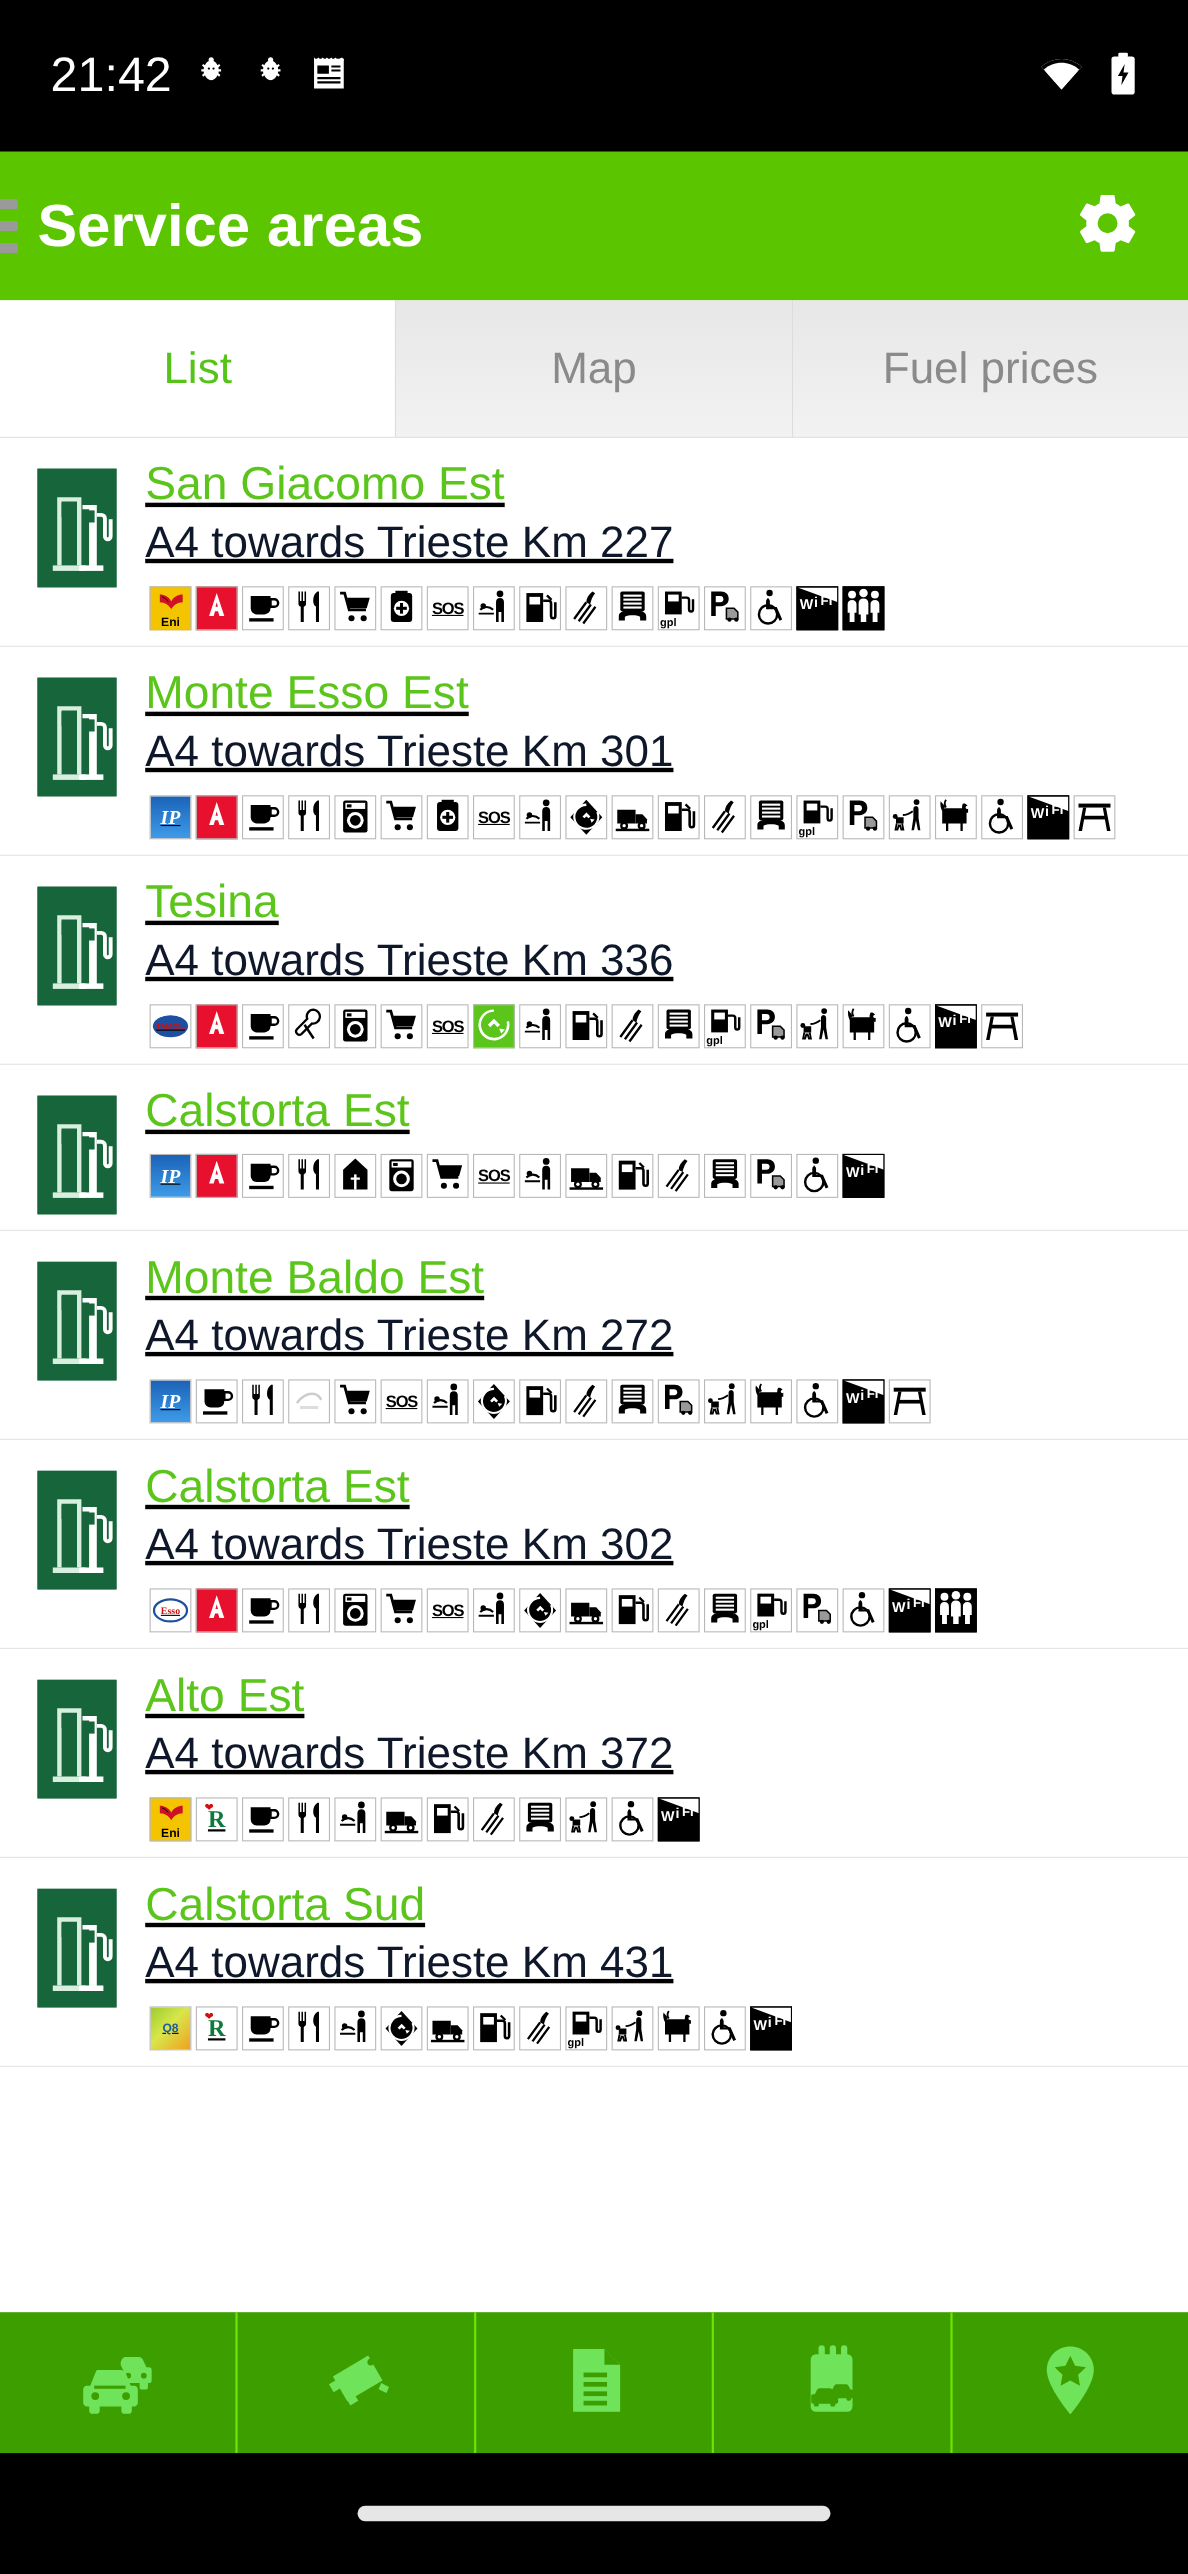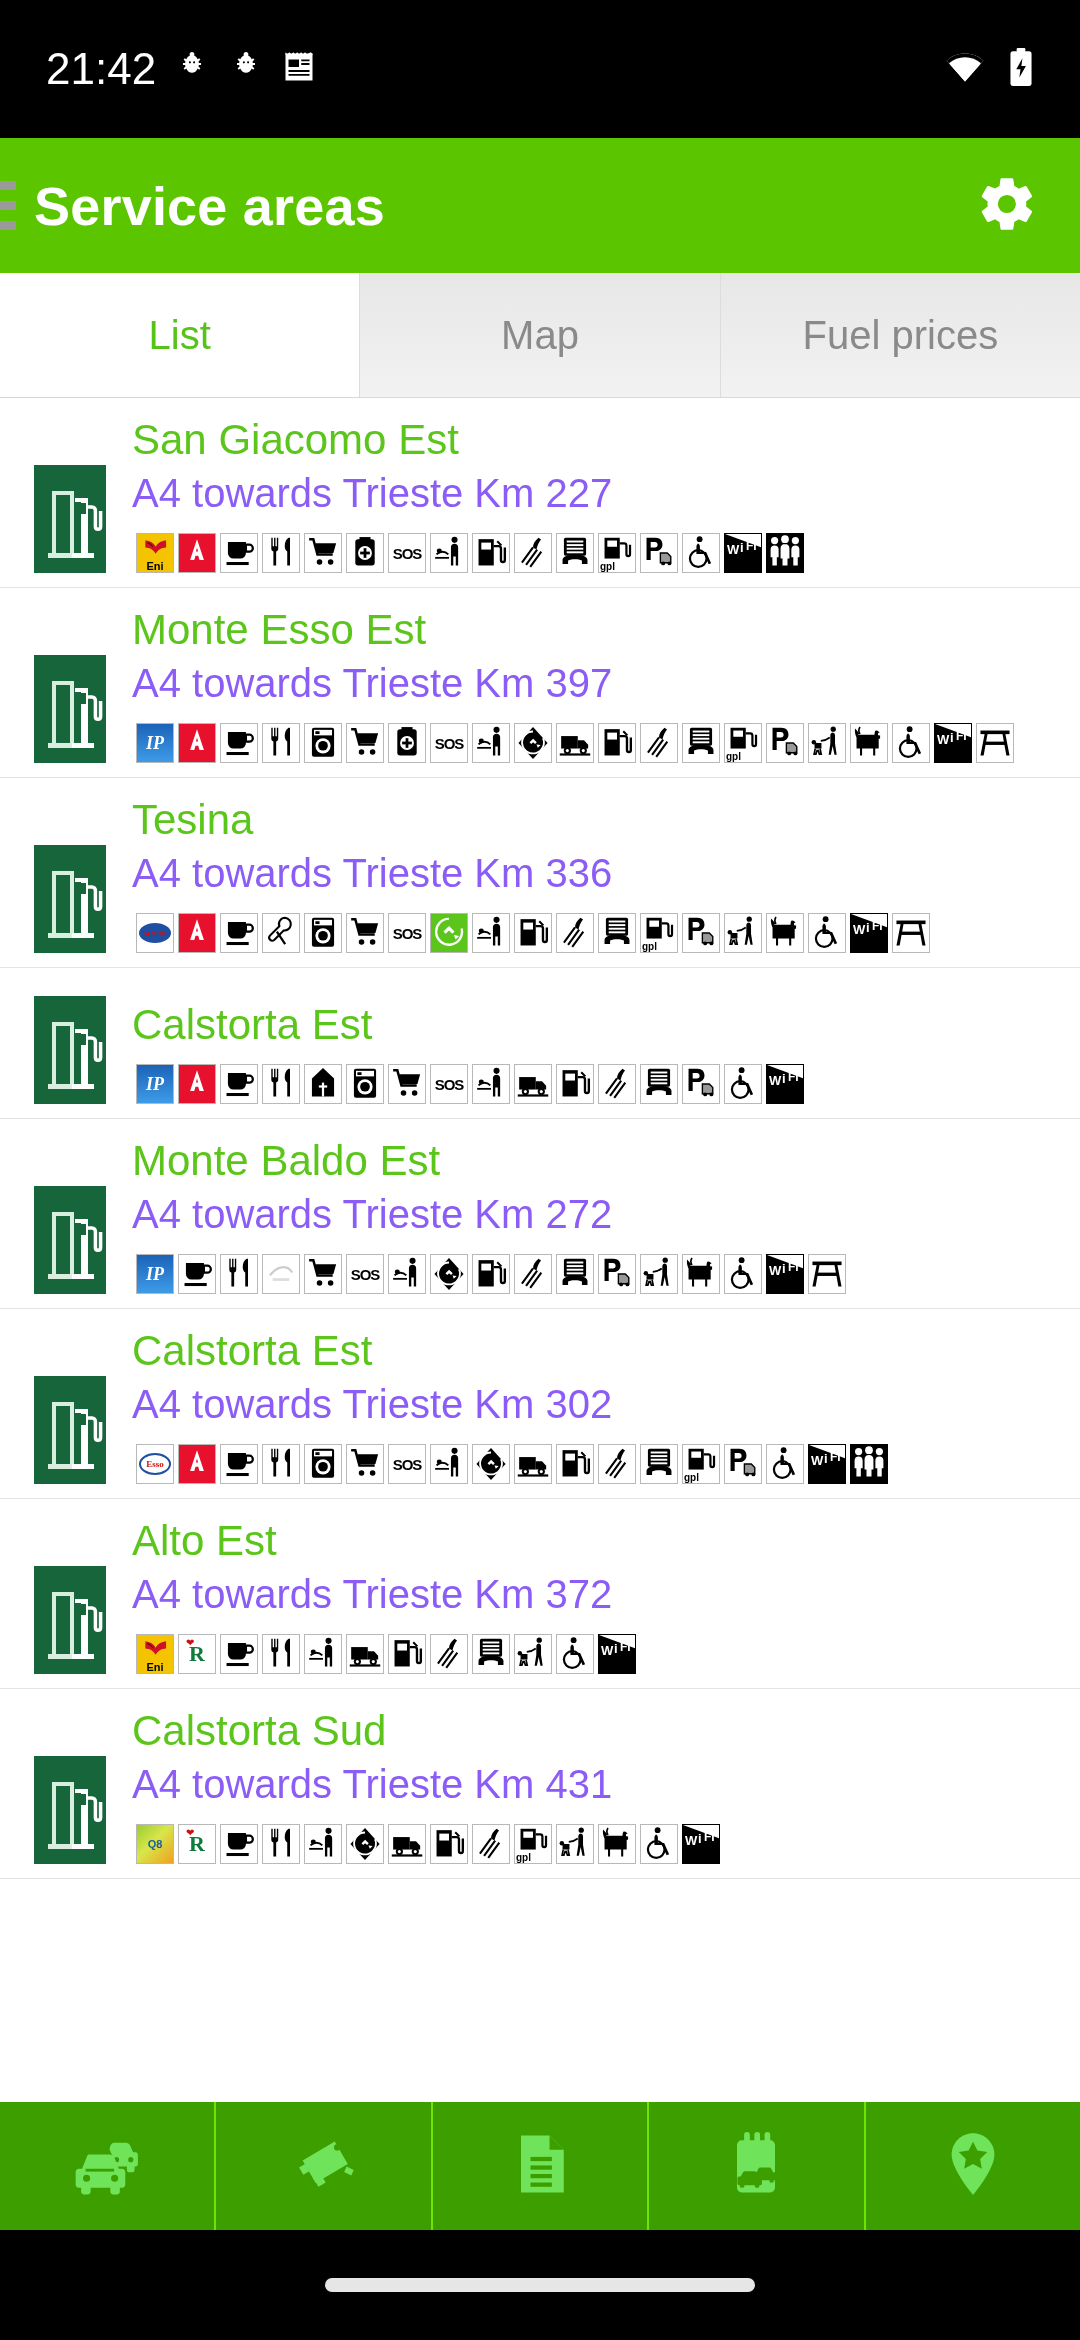--- a/index.html
+++ b/index.html
@@ -44,29 +44,30 @@
   }
   .tab:last-child{ border-right:none; }
   .tab.active{ color:#55C317; background:#ffffff; }
 
   
   .list{
     height:1752px; overflow:hidden; background:#fff; position:relative;
   }
   .row{
     display:flex; padding:18px 0 14px 0; border-bottom:1px solid #e3e3e3;
-    align-items:flex-end;
+    align-items:flex-start;
+    text-decoration:underline;
   }
   .row-badge{
     width:72px; height:108px; background:#17663B; flex:0 0 auto;
     margin:10px 0 0 34px; position:relative;
   }
   .row-body{ flex:1 1 auto; padding-left:26px; padding-right:10px; min-width:0; }
   .row-title{ font-size:42px; color:#5BC51B; line-height:1.12; }
-  .row-sub{ font-size:40px; color:#8b5cf6; line-height:1.2; margin-top:6px; }
+  .row-sub{ font-size:40px; color:#0f172a; line-height:1.2; margin-top:6px; }
   .amen{
     display:flex; flex-wrap:wrap; gap:4px; margin-top:16px; padding-left:4px;
   }
   .am{
     width:38px; height:40px; border:1px solid #b8b8b8; background:#fff;
     display:flex; align-items:center; justify-content:center;
     font-size:9px; overflow:hidden; flex:0 0 auto; position:relative;
   }
   .am svg{ display:block; }
 
@@ -310,21 +311,21 @@
             <path d="M18 26h22v62h-4V30h-14v58h-4z" fill="#D8EEDF"></path>
             <rect x="22" y="31" width="14" height="13" fill="#17663B"></rect>
             <rect x="14" y="88" width="30" height="5" fill="#D8EEDF"></rect>
             <path d="M41 33h13v56h-7V37h-6z" fill="#fff"></path>
             <rect x="44" y="38" width="8" height="11" fill="#17663B"></rect>
             <path d="M54 42h4c2 0 3.4 1.5 3.4 3.5v16c0 1.6 1.1 2.8 2.6 2.8s2.6-1.2 2.6-2.8V46" stroke="#fff" stroke-width="3.5" fill="none"></path>
             <rect x="38" y="88" width="22" height="5" fill="#fff"></rect>
           </svg></div>
         <div class="row-body">
           <div class="row-title">Monte Esso Est</div>
-          <div class="row-sub">A4 towards Trieste Km 397</div>
+          <div class="row-sub">A4 towards Trieste Km 301</div>
           <div class="amen">
             <div class="am" style="background: linear-gradient(rgb(27, 99, 184), rgb(62, 155, 232));">
               <div style="font:italic bold 18px 'Liberation Serif',serif;color:#fff">IP</div>
             </div>
             <div class="am" style="background: rgb(232, 17, 45);">
               <svg width="34" height="36" viewBox="0 0 24 26">
                 <path d="M12 3l5 15h-3.2l-.9-3h-2l-.9 3H7z" fill="#fff"></path>
                 <path d="M12 9l.8 3h-1.6z" fill="#E8112D"></path>
               </svg>
             </div>

